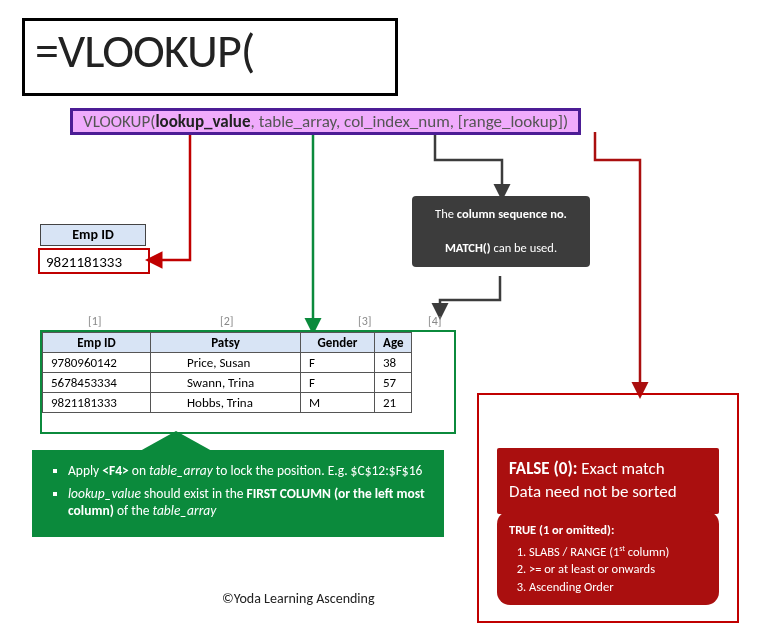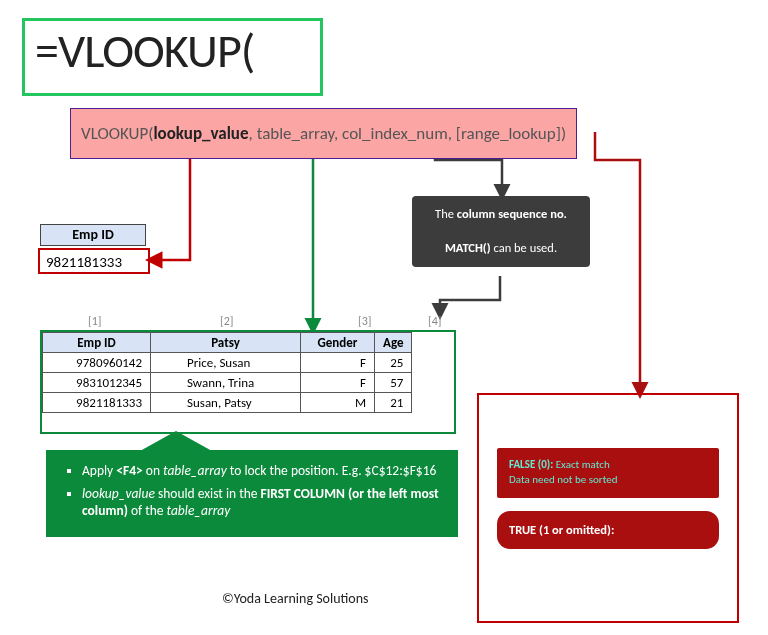--- a/index.html
+++ b/index.html
@@ -9,37 +9,37 @@
     background: #fff;
     width: 768px;
     height: 635px;
     position: relative;
     overflow: hidden;
   }
   .formula-box {
     position: absolute;
     left: 22px;
     top: 18px;
-    width: 301px;
+    width: 376px;
     height: 78px;
-    border: 3px solid #22c55e;
+    border: 3px solid #000000;
     font-size: 48px;
     font-weight: 400;
     padding: 6px 10px;
     letter-spacing: -1px;
     color: #222;
     line-height: 1;
   }
   .syntax-hint {
     position: absolute;
     left: 70px;
     top: 108px;
-    background: #fca5a5;
-    border: 1px solid #4c1d95;
-    padding: 14px 10px;
+    background: #f0abfc;
+    border: 3px solid #4c1d95;
+    padding: 0 10px;
     font-size: 17px;
     color: #555;
   }
   .syntax-hint .fn { }
   .syntax-hint .arg1 { font-weight: bold; color: #222; }
 
   
   .emp-id-header {
     position: absolute;
     left: 40px;
@@ -86,36 +86,36 @@
   table.data th, table.data td {
     border: 1px solid #555;
     padding: 2px 8px;
     white-space: nowrap;
   }
   table.data th {
     background: #d8e4f5;
     font-weight: bold;
     text-align: center;
   }
-  table.data td.center { text-align: right; }
+  table.data td.center { text-align: left; }
   table.data td.left { text-align: left; padding-left: 36px; }
   
   .green-outline {
     position: absolute;
     left: 40px;
     top: 330px;
     width: 416px;
     height: 104px;
     border: 2px solid #0b8a3c;
     pointer-events: none;
   }
   
   .green-tip {
     position: absolute;
-    left: 46px;
+    left: 32px;
     top: 450px;
     width: 412px;
     background: #0b8a3c;
     color: #fff;
     font-size: 13.5px;
     padding: 12px 14px 12px 22px;
   }
   .green-tip ul {
     margin: 0;
     padding-left: 14px;
@@ -158,22 +158,22 @@
     width: 262px;
     height: 230px;
     border: 2px solid #c00000;
   }
   .red-box1 {
     position: absolute;
     left: 497px;
     top: 448px;
     width: 222px;
     background: #aa0f0f;
-    color: #5eead4;
-    font-size: 11px;
+    color: #ffffff;
+    font-size: 17px;
     padding: 10px 12px;
     border-radius: 2px;
     line-height: 1.35;
   }
   .red-box2 {
     position: absolute;
     left: 497px;
     top: 511px;
     width: 222px;
     background: #aa0f0f;
@@ -252,31 +252,31 @@
       <tr>
     <th style="width:108px">Emp ID</th>
     <th style="width:150px">Patsy</th>
     <th style="width:74px">Gender</th>
     <th style="width:35px">Age</th>
   </tr>
   <tr>
     <td class="center">9780960142</td>
     <td class="left">Price, Susan</td>
     <td class="center">F</td>
-    <td class="center">25</td>
+    <td class="center">38</td>
   </tr>
   <tr>
-    <td class="center">9831012345</td>
+    <td class="center">5678453334</td>
     <td class="left">Swann, Trina</td>
     <td class="center">F</td>
     <td class="center">57</td>
   </tr>
   <tr>
     <td class="center">9821181333</td>
-    <td class="left">Susan, Patsy</td>
+    <td class="left">Hobbs, Trina</td>
     <td class="center">M</td>
     <td class="center">21</td>
   </tr>
 </tbody>
   </table>
 <div class="green-outline"></div>
 
 <div class="green-triangle"></div>
 <div class="green-tip">
   <ul>
@@ -295,15 +295,20 @@
   <span class="b">MATCH()</span><span> can be used.</span>
 </div>
 
 <div class="red-outline"></div>
 <div class="red-box1">
   <span class="b">FALSE (0):</span><span> Exact match</span><br>
   <span>Data need not be sorted</span>
 </div>
 <div class="red-box2">
   <span class="b">TRUE (1 or omitted):</span>
-</div>
-
-<div class="footer-credit">©Yoda Learning Solutions</div>
+  <ol>
+    <li><span>SLABS / RANGE (1</span><sup>st</sup><span> column)</span></li>
+    <li>&gt;= or at least or onwards</li>
+    <li>Ascending Order</li>
+  </ol>
+</div>
+
+<div class="footer-credit">©Yoda Learning Ascending</div>
 
 </body></html>

